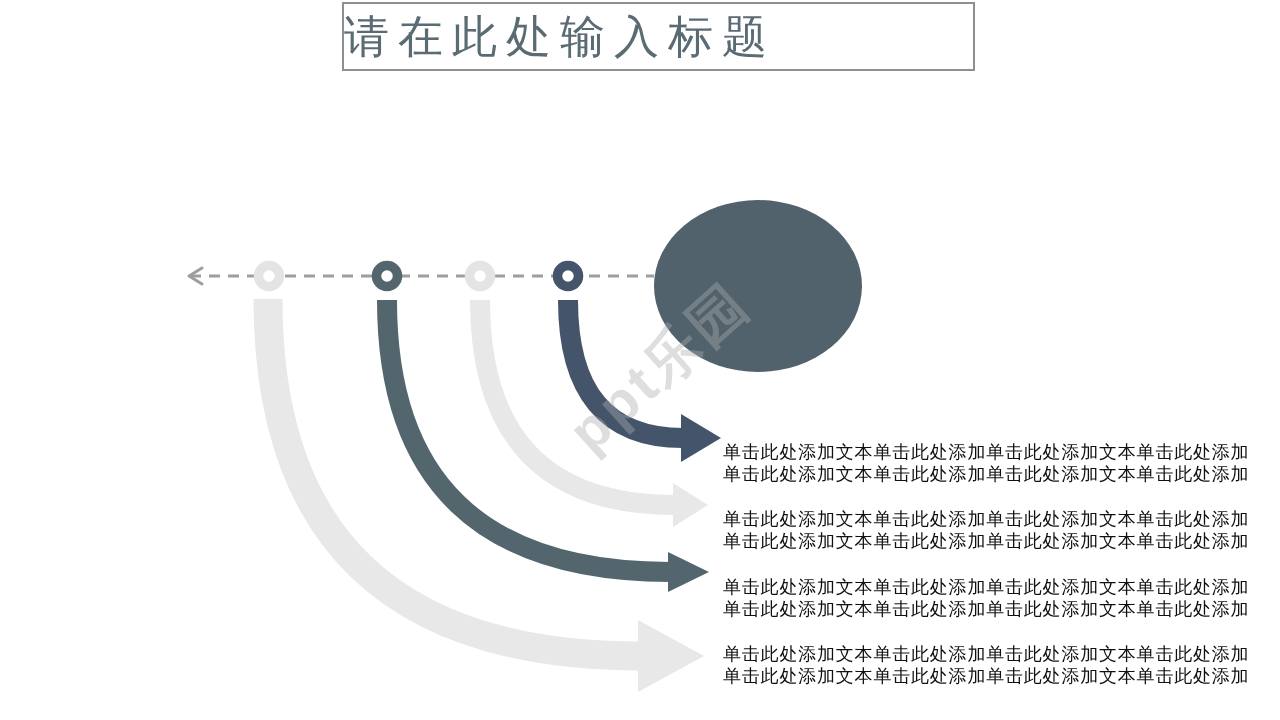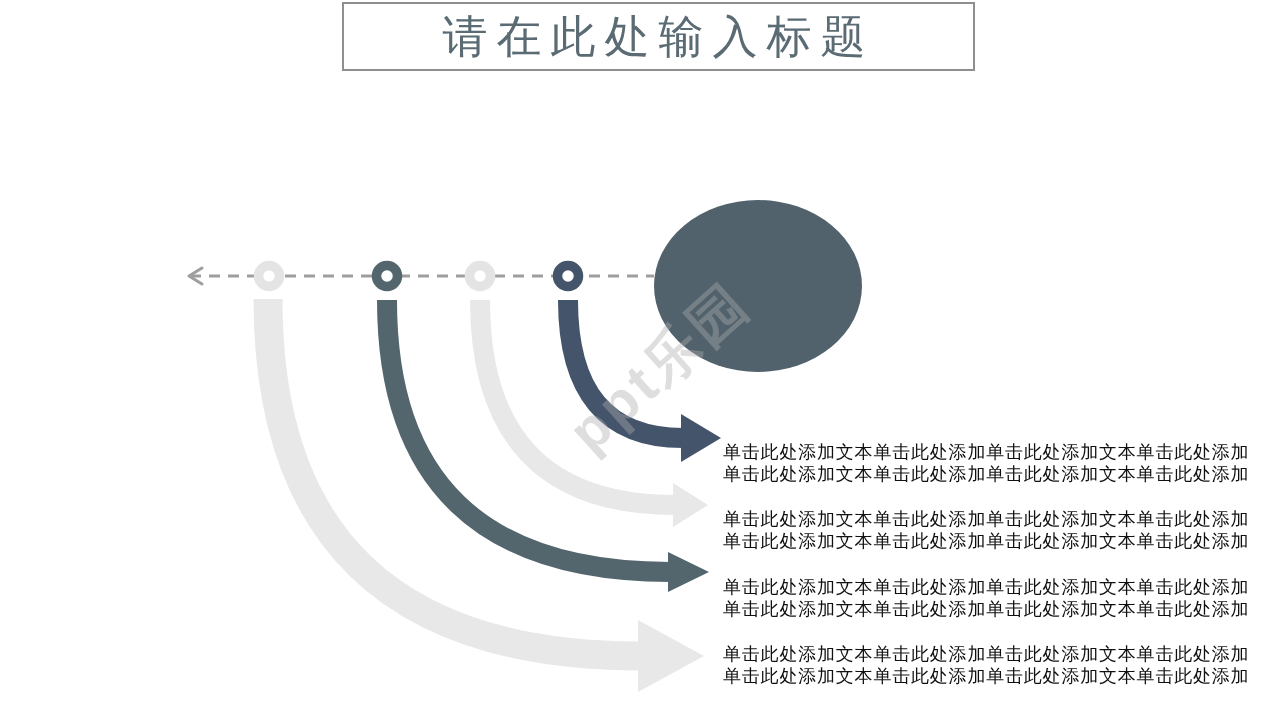--- a/index.html
+++ b/index.html
@@ -7,21 +7,21 @@
     position:relative;
     width:1280px;height:720px;
     background:#ffffff;
     overflow:hidden;
     font-family:"Liberation Sans", sans-serif;
   }
   .title-box{
     position:absolute;
     left:342px;top:2px;width:629px;height:65px;
     border:2px solid var(--title_border);
-    display:flex;align-items:center;justify-content:center;
+    display:flex;align-items:center;justify-content:flex-start;
     background:#ffffff;
   }
   .title-box span{
     font-size:45px;
     letter-spacing:9px;
     color:var(--title_text);
     white-space:nowrap;
   }
   .diagram{position:absolute;left:0;top:0;}
   .ellipse-label{

